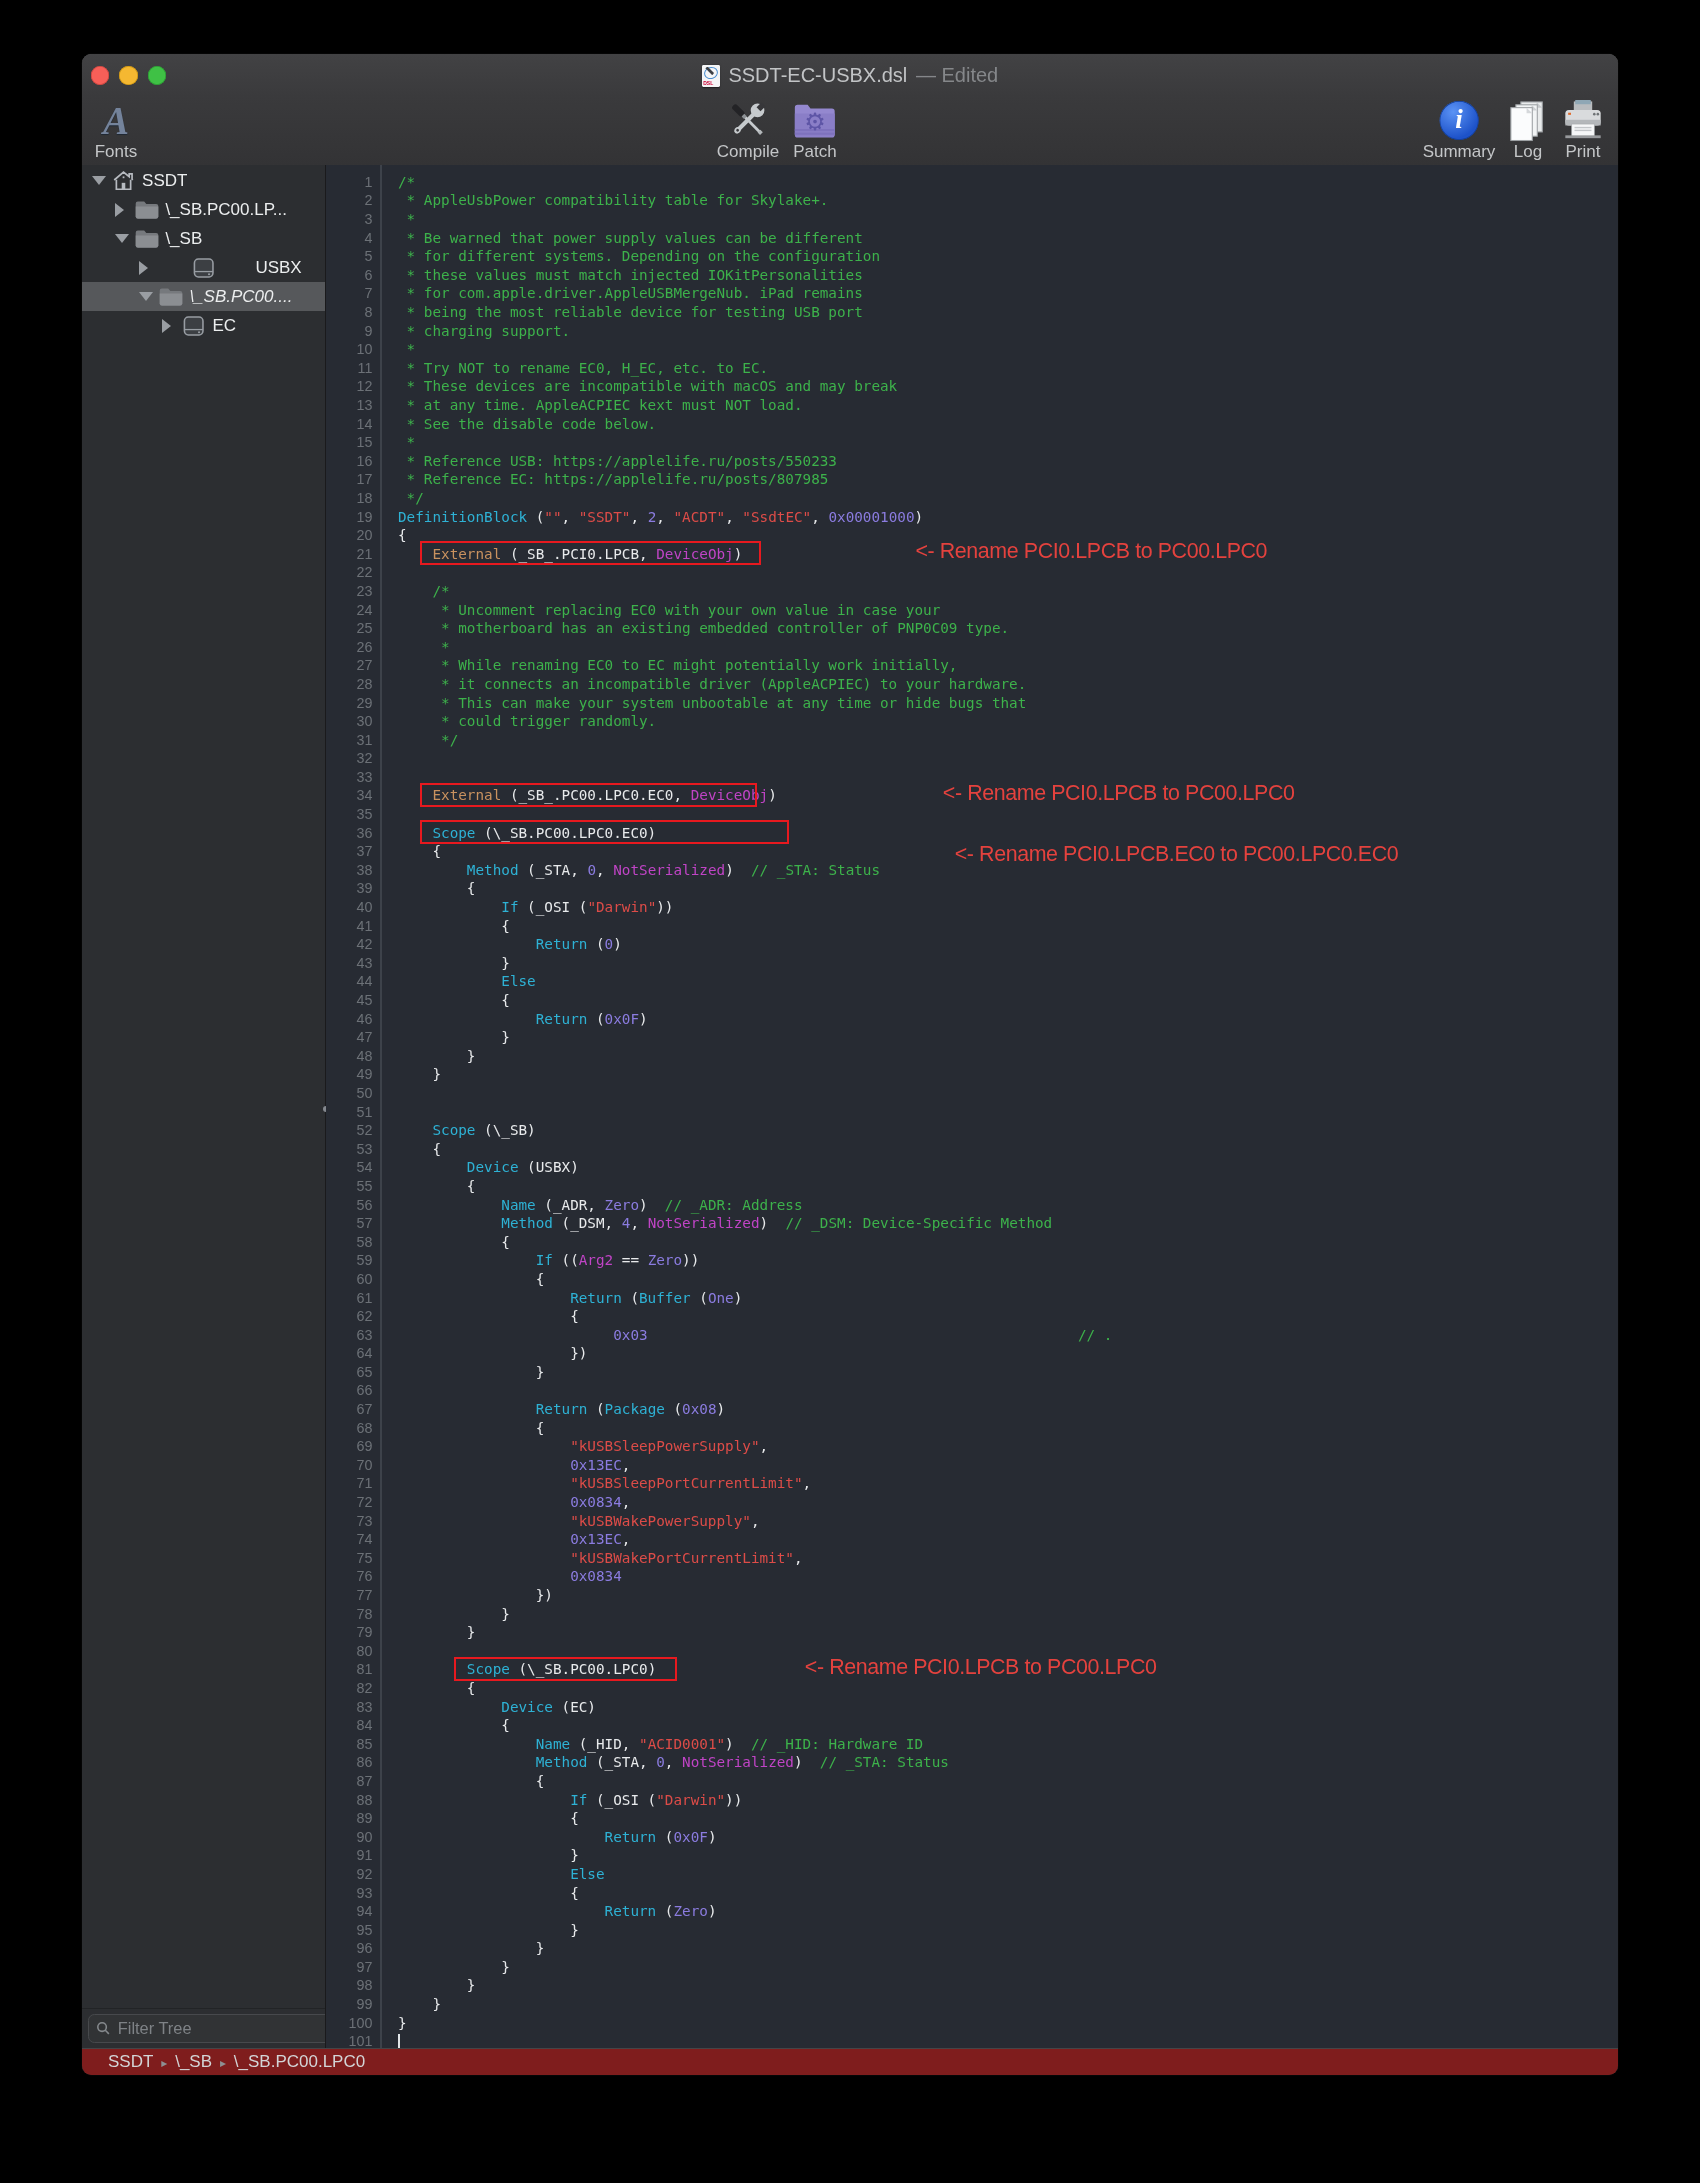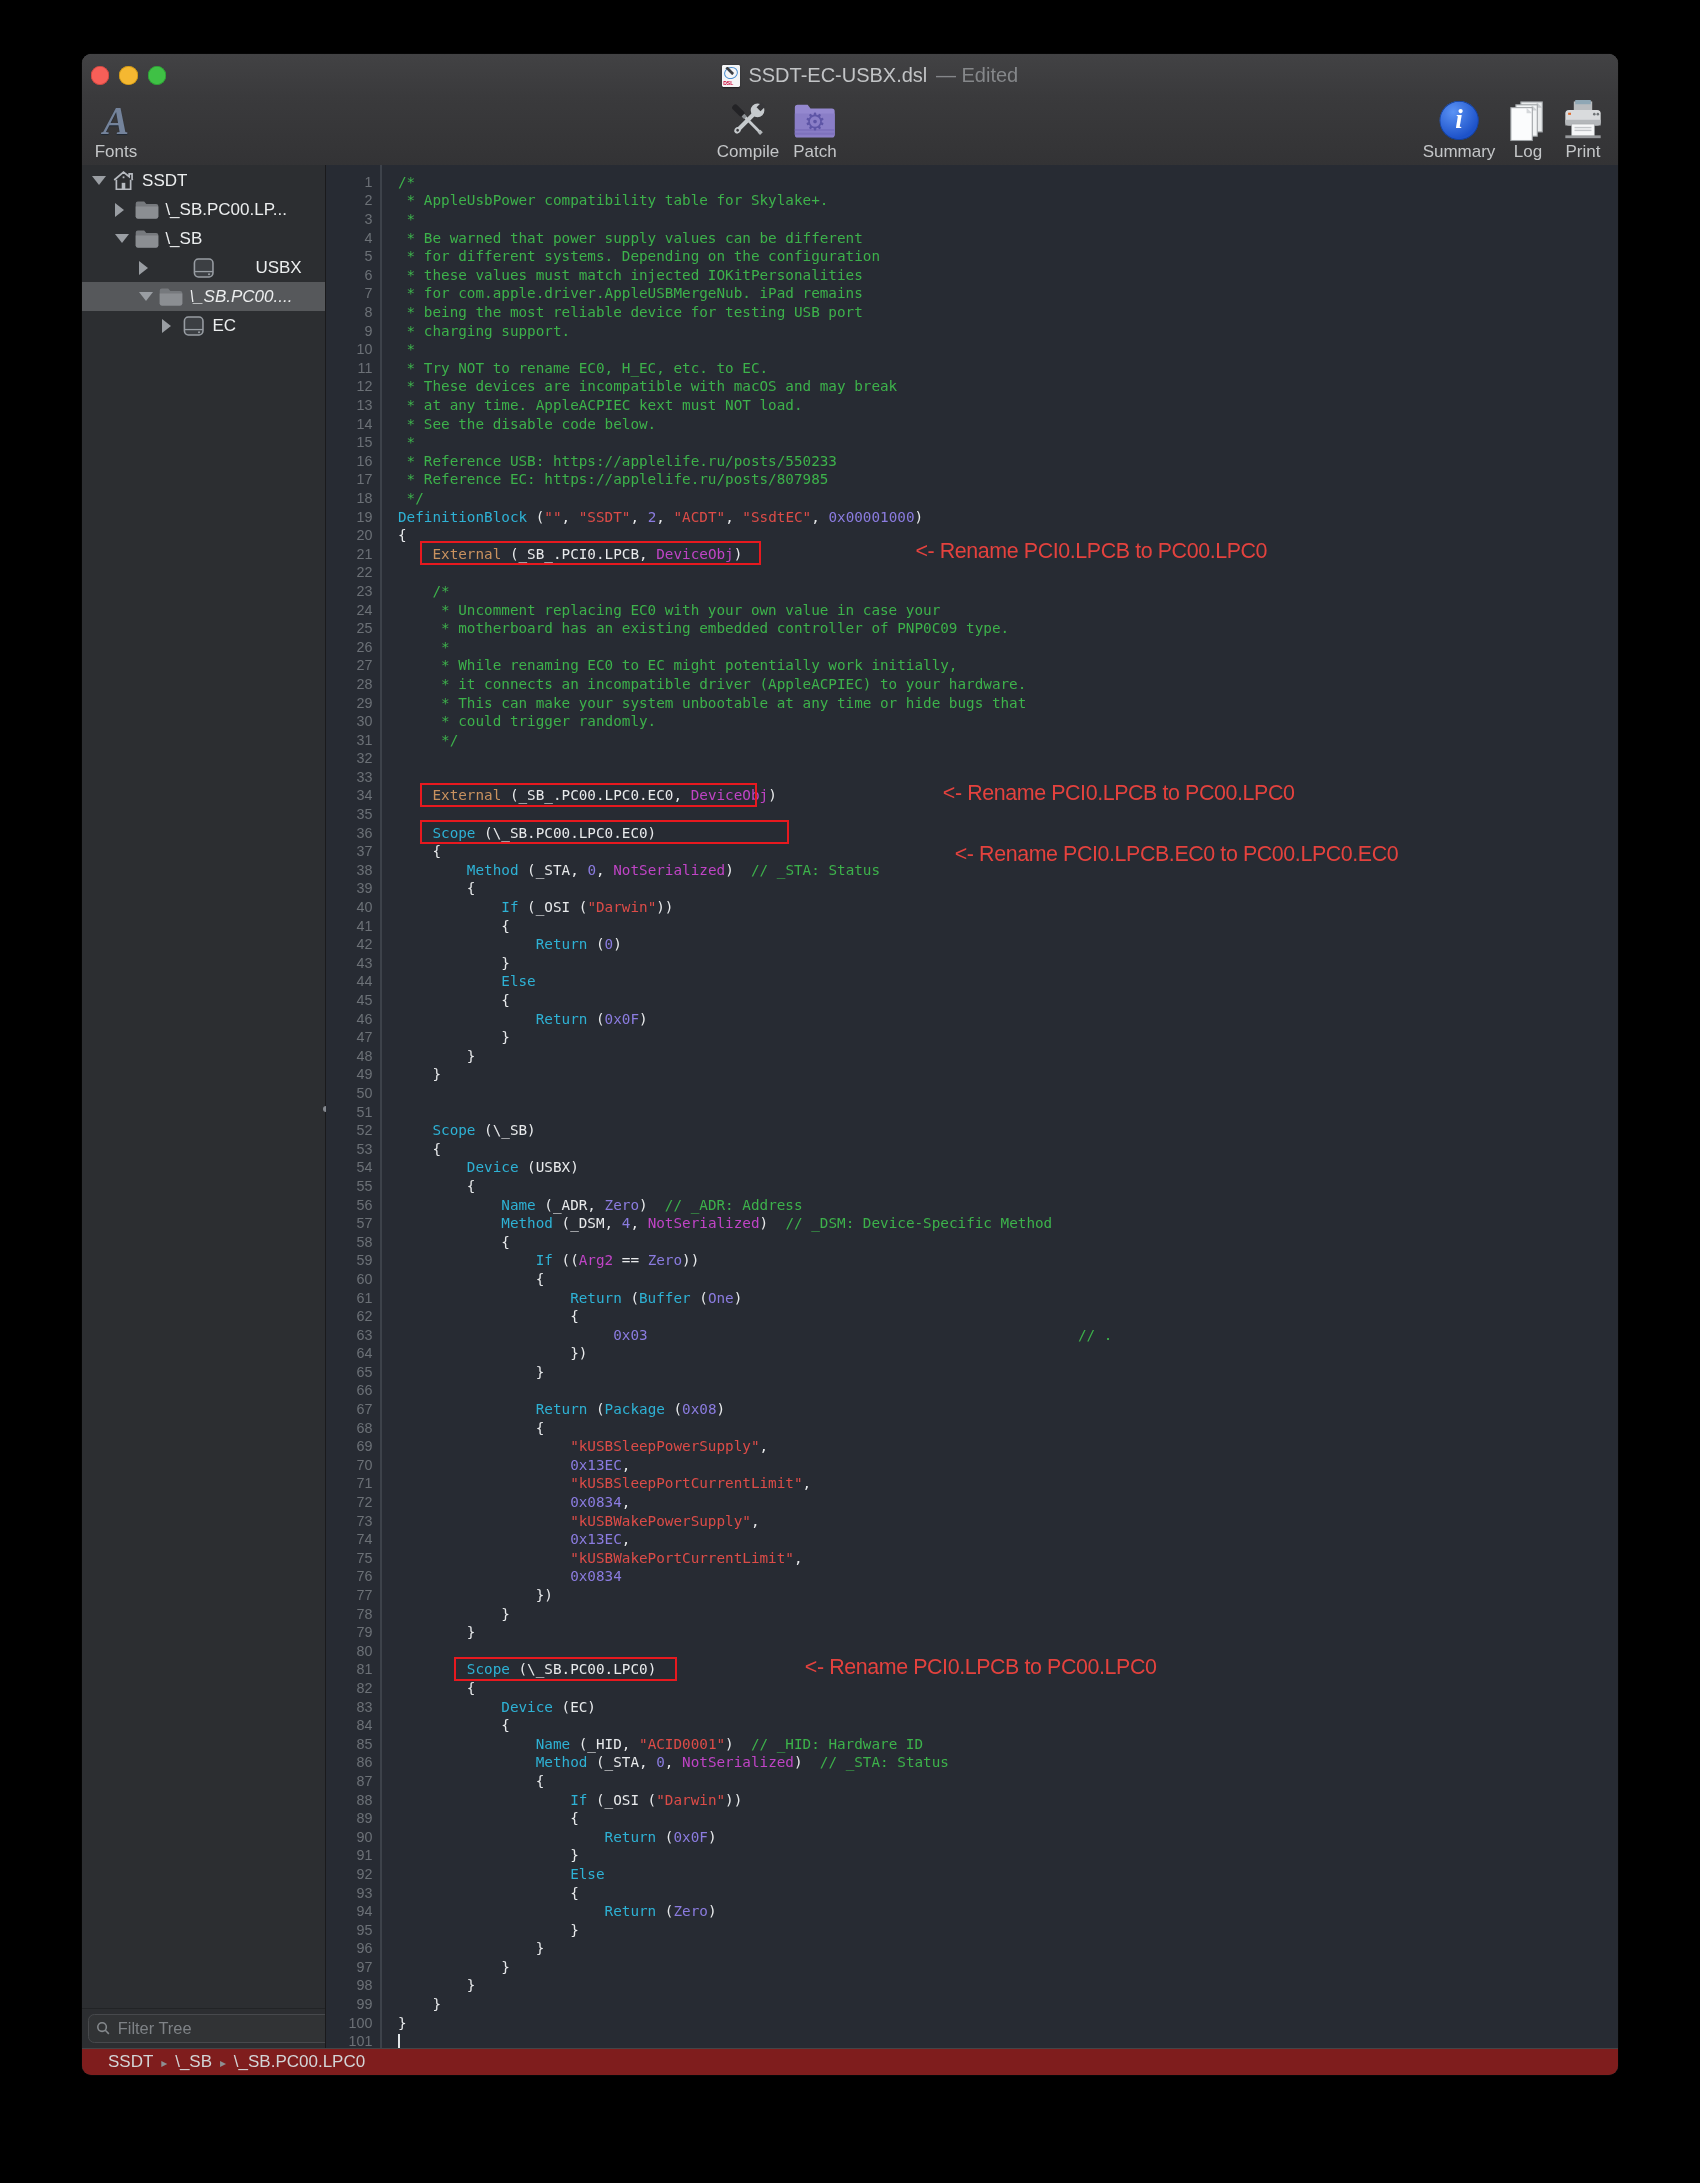--- a/index.html
+++ b/index.html
@@ -8,21 +8,21 @@
   .window{position:absolute;left:82px;top:54px;width:1536px;height:2021px;border-radius:9.3px;
           overflow:hidden;background:#2f2f2f;box-shadow:0 0 0 0.7px #070707, inset 0 0.7px 0 #555;}
   
   .titlebar{position:absolute;left:0;top:0;width:100%;height:43px;
             background:linear-gradient(#424244,#3a3a3c);}
   .traffic{position:absolute;left:8.6px;top:12px;display:flex;gap:10px;}
   .tl{width:18.6px;height:18.6px;border-radius:50%;}
   .tl.red{background:#f75f58;box-shadow:inset 0 0 0 0.7px #c9443e;}
   .tl.yellow{background:#f5b831;box-shadow:inset 0 0 0 0.7px #c9920f;}
   .tl.green{background:#3fc145;box-shadow:inset 0 0 0 0.7px #2b9a33;}
-  .titlegrp{position:absolute;left:0;top:0;width:100%;height:43px;display:flex;align-items:center;justify-content:center;gap:8.6px;padding-left:20px;}
+  .titlegrp{position:absolute;left:0;top:0;width:100%;height:43px;display:flex;align-items:center;justify-content:center;gap:8.6px;}
   .doc-icon{width:18px;height:22px;position:relative;background:#f4f5f6;border-radius:1.4px;box-shadow:0 0.7px 1.4px rgba(0,0,0,.5);}
   .doc-icon:before{content:"";position:absolute;left:2.1px;top:2.9px;width:12px;height:10px;border:1.8px solid #4d8fd0;border-radius:50%;transform:rotate(-18deg);}
   .doc-icon:after{content:"";position:absolute;left:3.6px;top:2.1px;width:8.6px;height:8.6px;background:#3b3f44;clip-path:polygon(0 20%,25% 0,100% 75%,80% 100%);}
   .doc-label{position:absolute;left:1.4px;bottom:0.7px;font-size:5px;font-weight:bold;color:#c03;letter-spacing:0;}
   .title-file{font-size:20px;color:#c2c4c6;}
   .title-state{font-size:20px;color:#85878a;}
   
   .toolbar{position:absolute;left:0;top:43px;width:100%;height:68px;
            background:linear-gradient(#3a3a3c,#333335);border-bottom:1.4px solid #1d1d1f;}
   .tbcol{position:absolute;top:0;height:68px;display:flex;flex-direction:column;align-items:center;justify-content:flex-start;transform:translateX(-50%);}

